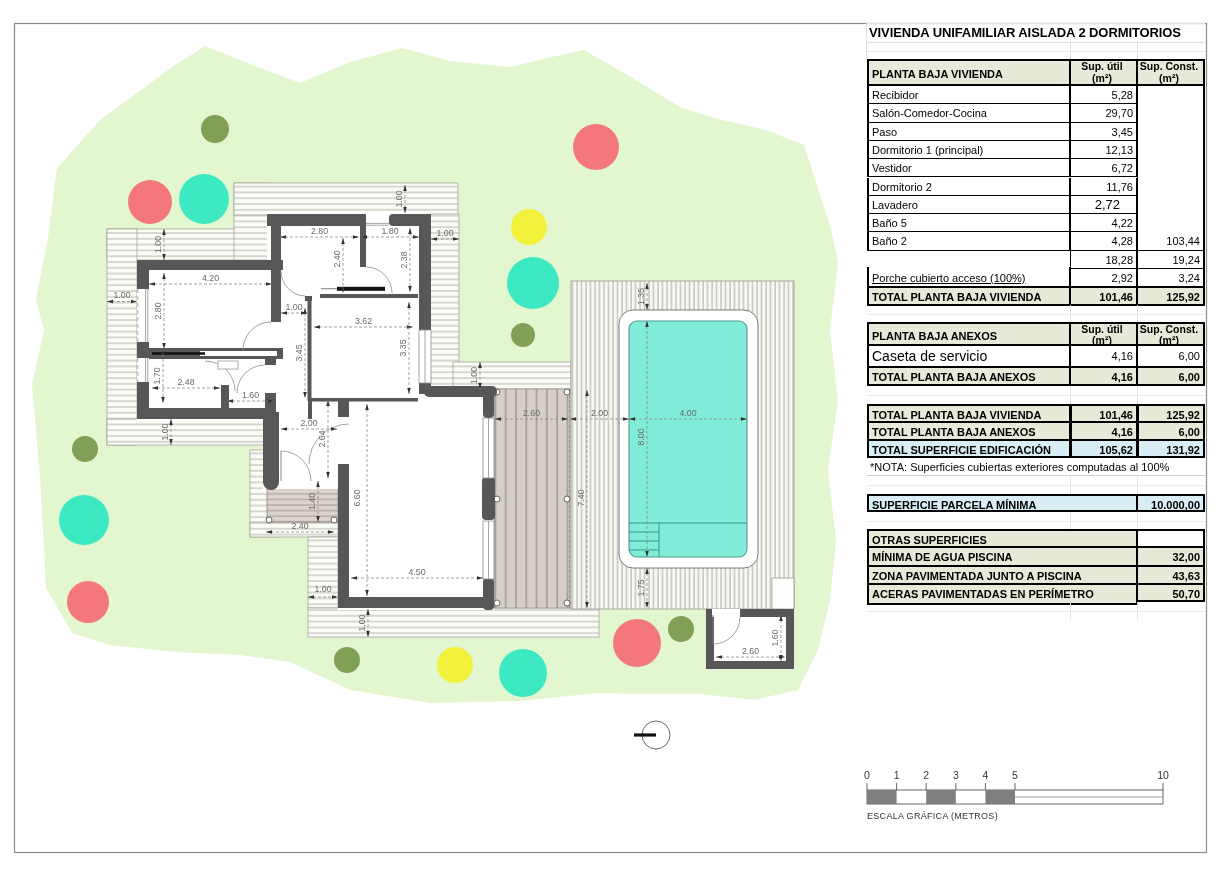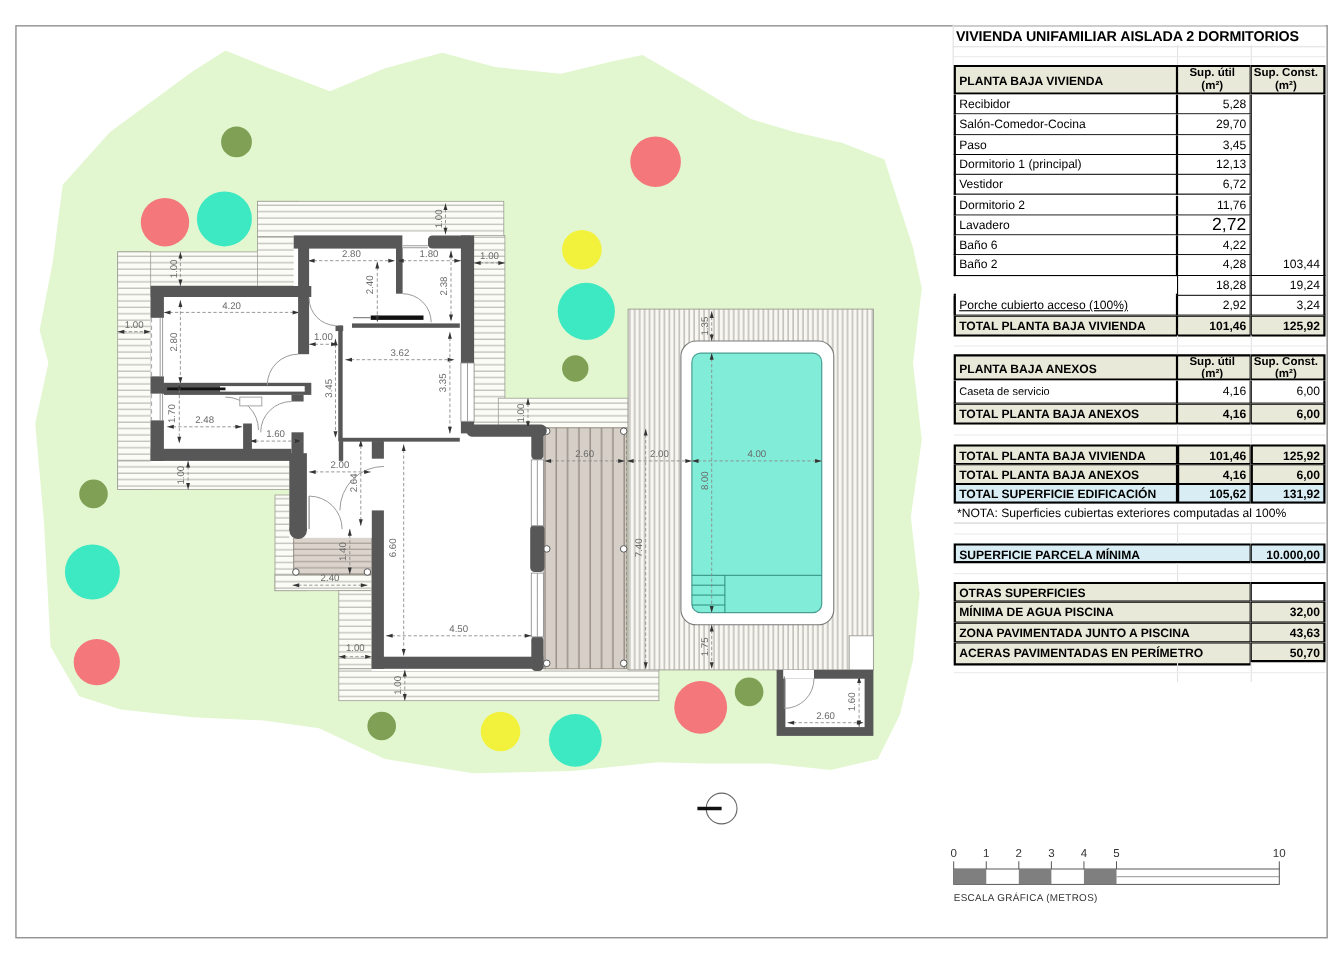--- a/index.html
+++ b/index.html
@@ -403,42 +403,42 @@
 <div class="cell" style="left:1070px;top:104.3px;width:67px;height:18.3px;background:#fff;text-align:right;font-size:11px;line-height:18.3px;border-style:solid;border-color:#000;border-width:0px 1px 1px 1px;padding-right:3px;">29,70</div>
 <div class="cell" style="left:867px;top:122.6px;width:203px;height:18.3px;background:#fff;text-align:left;font-size:11px;line-height:18.3px;border-style:solid;border-color:#000;border-width:0px 1px 1px 2px;padding-left:3px;">Paso</div>
 <div class="cell" style="left:1070px;top:122.6px;width:67px;height:18.3px;background:#fff;text-align:right;font-size:11px;line-height:18.3px;border-style:solid;border-color:#000;border-width:0px 1px 1px 1px;padding-right:3px;">3,45</div>
 <div class="cell" style="left:867px;top:140.9px;width:203px;height:18.3px;background:#fff;text-align:left;font-size:11px;line-height:18.3px;border-style:solid;border-color:#000;border-width:0px 1px 1px 2px;padding-left:3px;">Dormitorio 1 (principal)</div>
 <div class="cell" style="left:1070px;top:140.9px;width:67px;height:18.3px;background:#fff;text-align:right;font-size:11px;line-height:18.3px;border-style:solid;border-color:#000;border-width:0px 1px 1px 1px;padding-right:3px;">12,13</div>
 <div class="cell" style="left:867px;top:159.20000000000002px;width:203px;height:18.3px;background:#fff;text-align:left;font-size:11px;line-height:18.3px;border-style:solid;border-color:#000;border-width:0px 1px 1px 2px;padding-left:3px;">Vestidor</div>
 <div class="cell" style="left:1070px;top:159.20000000000002px;width:67px;height:18.3px;background:#fff;text-align:right;font-size:11px;line-height:18.3px;border-style:solid;border-color:#000;border-width:0px 1px 1px 1px;padding-right:3px;">6,72</div>
 <div class="cell" style="left:867px;top:177.50000000000003px;width:203px;height:18.3px;background:#fff;text-align:left;font-size:11px;line-height:18.3px;border-style:solid;border-color:#000;border-width:0px 1px 1px 2px;padding-left:3px;">Dormitorio 2</div>
 <div class="cell" style="left:1070px;top:177.50000000000003px;width:67px;height:18.3px;background:#fff;text-align:right;font-size:11px;line-height:18.3px;border-style:solid;border-color:#000;border-width:0px 1px 1px 1px;padding-right:3px;">11,76</div>
 <div class="cell" style="left:867px;top:195.80000000000004px;width:203px;height:18.3px;background:#fff;text-align:left;font-size:11px;line-height:18.3px;border-style:solid;border-color:#000;border-width:0px 1px 1px 2px;padding-left:3px;">Lavadero</div>
-<div class="cell" style="left:1070px;top:195.80000000000004px;width:67px;height:18.3px;background:#fff;text-align:right;font-size:16px;line-height:18.3px;border-style:solid;border-color:#000;border-width:0px 1px 1px 1px;padding-right:3px;">2,72</div>
-<div class="cell" style="left:867px;top:214.10000000000005px;width:203px;height:18.3px;background:#fff;text-align:left;font-size:11px;line-height:18.3px;border-style:solid;border-color:#000;border-width:0px 1px 1px 2px;padding-left:3px;">Baño 6</div>
+<div class="cell" style="left:1070px;top:195.80000000000004px;width:67px;height:18.3px;background:#fff;text-align:right;font-size:13px;line-height:18.3px;border-style:solid;border-color:#000;border-width:0px 1px 1px 1px;padding-right:16px;">2,72</div>
+<div class="cell" style="left:867px;top:214.10000000000005px;width:203px;height:18.3px;background:#fff;text-align:left;font-size:11px;line-height:18.3px;border-style:solid;border-color:#000;border-width:0px 1px 1px 2px;padding-left:3px;">Baño 5</div>
 <div class="cell" style="left:1070px;top:214.10000000000005px;width:67px;height:18.3px;background:#fff;text-align:right;font-size:11px;line-height:18.3px;border-style:solid;border-color:#000;border-width:0px 1px 1px 1px;padding-right:3px;">4,22</div>
 <div class="cell" style="left:867px;top:232.40000000000006px;width:203px;height:18.3px;background:#fff;text-align:left;font-size:11px;line-height:18.3px;border-style:solid;border-color:#000;border-width:0px 1px 1px 2px;padding-left:3px;">Baño 2</div>
 <div class="cell" style="left:1070px;top:232.40000000000006px;width:67px;height:18.3px;background:#fff;text-align:right;font-size:11px;line-height:18.3px;border-style:solid;border-color:#000;border-width:0px 1px 1px 1px;padding-right:3px;">4,28</div>
 <div class="cell" style="left:867px;top:250.70000000000007px;width:203px;height:18.3px;background:#fff;text-align:left;font-size:11px;line-height:18.3px;border-style:solid;border-color:#000;border-width:0px 1px 1px 2px;padding-left:3px;margin-top:16px;">Terraza cubierta salón (100%)</div>
 <div class="cell" style="left:1070px;top:250.70000000000007px;width:67px;height:18.3px;background:#fff;text-align:right;font-size:11px;line-height:18.3px;border-style:solid;border-color:#000;border-width:0px 1px 1px 1px;padding-right:3px;">18,28</div>
 <div class="cell" style="left:867px;top:269.00000000000006px;width:203px;height:18.3px;background:#fff;text-align:left;font-size:11px;line-height:18.3px;border-style:solid;border-color:#000;border-width:0px 1px 1px 2px;padding-left:3px;text-decoration:underline;">Porche cubierto acceso (100%)</div>
 <div class="cell" style="left:1070px;top:269.00000000000006px;width:67px;height:18.3px;background:#fff;text-align:right;font-size:11px;line-height:18.3px;border-style:solid;border-color:#000;border-width:0px 1px 1px 1px;padding-right:3px;">2,92</div>
 <div class="cell" style="left:1137px;top:86px;width:68px;height:164.70000000000002px;background:#fff;text-align:right;font-size:11px;line-height:164.70000000000002px;border-style:solid;border-color:#000;border-width:0px 2px 1px 1px;position:absolute;padding-right:3px;">
         <span style="position:absolute;right:3px;bottom:0px;line-height:18px">103,44</span>
       </div>
 <div class="cell" style="left:1137px;top:250.70000000000002px;width:68px;height:18.3px;background:#fff;text-align:right;font-size:11px;line-height:18.3px;border-style:solid;border-color:#000;border-width:0px 2px 1px 1px;padding-right:3px;">19,24</div>
 <div class="cell" style="left:1137px;top:269.0px;width:68px;height:18.3px;background:#fff;text-align:right;font-size:11px;line-height:18.3px;border-style:solid;border-color:#000;border-width:0px 2px 1px 1px;padding-right:3px;">3,24</div>
 <div class="cell bold" style="left:867px;top:287.30000000000007px;width:203px;height:18.3px;background:#e9e9d9;text-align:left;font-size:11px;line-height:18.3px;border-style:solid;border-color:#000;border-width:1px 1px 2px 2px;padding-left:3px;">TOTAL PLANTA BAJA VIVIENDA</div>
 <div class="cell bold" style="left:1070px;top:287.30000000000007px;width:67px;height:18.3px;background:#e9e9d9;text-align:right;font-size:11px;line-height:18.3px;border-style:solid;border-color:#000;border-width:1px 1px 2px 1px;padding-right:3px;">101,46</div>
 <div class="cell bold" style="left:1137px;top:287.30000000000007px;width:68px;height:18.3px;background:#e9e9d9;text-align:right;font-size:11px;line-height:18.3px;border-style:solid;border-color:#000;border-width:1px 2px 2px 1px;padding-right:3px;">125,92</div>
 
 <div class="cell bold" style="left:867px;top:322px;width:203px;height:24px;background:#e9e9d9;text-align:left;font-size:11px;line-height:24px;border-style:solid;border-color:#000;border-width:2px 1px 2px 2px;padding-left:3px;">PLANTA BAJA ANEXOS</div>
 <div class="cell bold" style="left:1070px;top:322px;width:67px;height:24px;background:#e9e9d9;text-align:center;font-size:10.5px;line-height:10.5px;border-style:solid;border-color:#000;border-width:2px 1px 2px 1px;padding-right:3px;">Sup. útil<br>(m²)</div>
 <div class="cell bold" style="left:1137px;top:322px;width:68px;height:24px;background:#e9e9d9;text-align:center;font-size:10.5px;line-height:10.5px;border-style:solid;border-color:#000;border-width:2px 2px 2px 1px;padding-right:3px;">Sup. Const.<br>(m²)</div>
-<div class="cell" style="left:867px;top:346px;width:203px;height:21px;background:#fff;text-align:left;font-size:10px;line-height:21px;border-style:solid;border-color:#000;border-width:0px 1px 1px 2px;padding-left:3px;">Caseta de servicio</div>
+<div class="cell" style="left:867px;top:346px;width:203px;height:21px;background:#fff;text-align:left;font-size:14px;line-height:21px;border-style:solid;border-color:#000;border-width:0px 1px 1px 2px;padding-left:3px;">Caseta de servicio</div>
 <div class="cell" style="left:1070px;top:346px;width:67px;height:21px;background:#fff;text-align:right;font-size:11px;line-height:21px;border-style:solid;border-color:#000;border-width:0px 1px 1px 1px;padding-right:3px;">4,16</div>
 <div class="cell" style="left:1137px;top:346px;width:68px;height:21px;background:#fff;text-align:right;font-size:11px;line-height:21px;border-style:solid;border-color:#000;border-width:0px 2px 1px 1px;padding-right:3px;">6,00</div>
 <div class="cell bold" style="left:867px;top:367px;width:203px;height:19px;background:#e9e9d9;text-align:left;font-size:11px;line-height:19px;border-style:solid;border-color:#000;border-width:1px 1px 2px 2px;padding-left:3px;">TOTAL PLANTA BAJA ANEXOS</div>
 <div class="cell bold" style="left:1070px;top:367px;width:67px;height:19px;background:#e9e9d9;text-align:right;font-size:11px;line-height:19px;border-style:solid;border-color:#000;border-width:1px 1px 2px 1px;padding-right:3px;">4,16</div>
 <div class="cell bold" style="left:1137px;top:367px;width:68px;height:19px;background:#e9e9d9;text-align:right;font-size:11px;line-height:19px;border-style:solid;border-color:#000;border-width:1px 2px 2px 1px;padding-right:3px;">6,00</div>
 
 <div class="cell bold" style="left:867px;top:404px;width:203px;height:18px;background:#e9e9d9;text-align:left;font-size:11px;line-height:18px;border-style:solid;border-color:#000;border-width:2px 1px 1px 2px;padding-left:3px;">TOTAL PLANTA BAJA VIVIENDA</div>
 <div class="cell bold" style="left:1070px;top:404px;width:67px;height:18px;background:#e9e9d9;text-align:right;font-size:11px;line-height:18px;border-style:solid;border-color:#000;border-width:2px 1px 1px 2px;padding-right:3px;">101,46</div>
 <div class="cell bold" style="left:1137px;top:404px;width:68px;height:18px;background:#e9e9d9;text-align:right;font-size:11px;line-height:18px;border-style:solid;border-color:#000;border-width:2px 2px 1px 2px;padding-right:3px;">125,92</div>
 <div class="cell bold" style="left:867px;top:422px;width:203px;height:18px;background:#e9e9d9;text-align:left;font-size:11px;line-height:18px;border-style:solid;border-color:#000;border-width:1px 1px 1px 2px;padding-left:3px;">TOTAL PLANTA BAJA ANEXOS</div>

